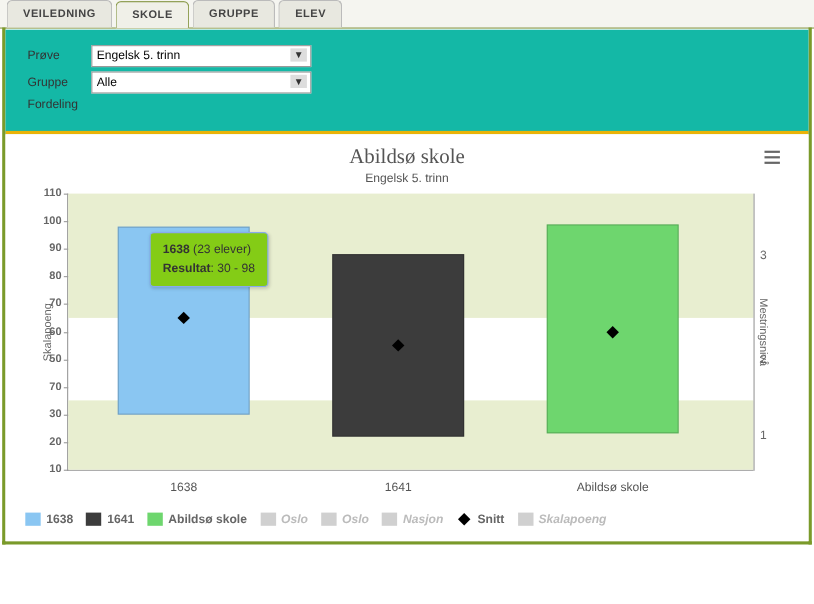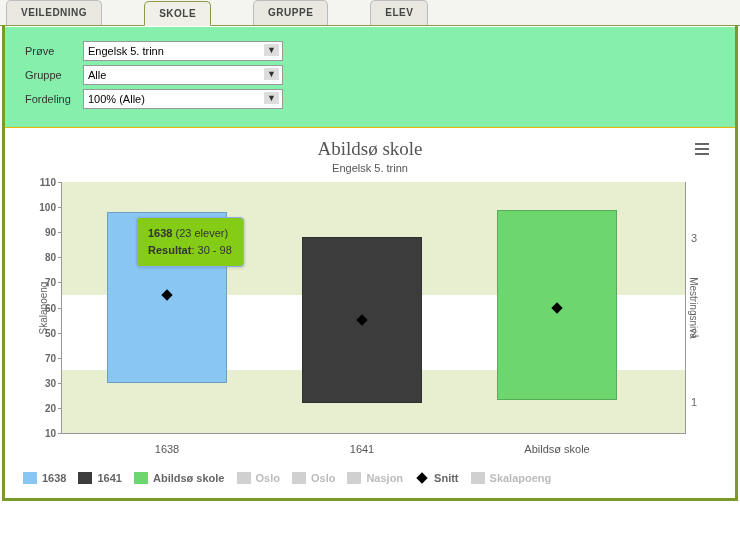--- a/index.html
+++ b/index.html
@@ -10,21 +10,20 @@
     color: #333;
     width: 740px;
     height: 549px;
     overflow: hidden;
   }
   .tabs {
     display: flex;
     background: #f5f5f0;
     border-bottom: 1px solid #8a9a4a;
     padding: 0 6px;
-    gap: 39px;
   }
   .tab {
     padding: 6px 14px;
     font-size: 10px;
     font-weight: bold;
     color: #444;
     background: #e8e8e0;
     border: 1px solid #bbb;
     border-bottom: none;
     border-radius: 5px 5px 0 0;
@@ -39,23 +38,23 @@
     position: relative;
     top: 1px;
   }
   .outer {
     border: 3px solid #7a9a2a;
     margin: -1px 2px 2px 2px;
     border-top: none;
     padding-top: 2px;
   }
   .filters {
-    background: #86efac;
+    background: #14b8a6;
     padding: 14px 20px;
-    border-bottom: 1px solid #eab308;
+    border-bottom: 3px solid #eab308;
   }
   .filter-row {
     display: flex;
     align-items: center;
     margin-bottom: 4px;
   }
   .filter-label {
     width: 58px;
     font-size: 11px;
     color: #333;
@@ -235,21 +234,21 @@
     align-items: center;
   }
   .legend-item {
     display: flex;
     align-items: center;
     gap: 5px;
     font-size: 11px;
     font-weight: bold;
     color: #666;
   }
-  .legend-item.muted { color: #bbb; }
+  .legend-item.muted { color: #bbb; font-style: italic; }
   .swatch {
     width: 14px;
     height: 12px;
   }
   .diamond-swatch {
     width: 8px; height: 8px;
     background: #000;
     transform: rotate(45deg);
     margin: 0 3px;
   }
@@ -270,21 +269,20 @@
     <div class="filter-row">
       <span class="filter-label">Prøve</span>
       <div class="select-wrap"><select class="filter-select"><option>Engelsk 5. trinn</option></select></div>
     </div>
     <div class="filter-row">
       <span class="filter-label">Gruppe</span>
       <div class="select-wrap"><select class="filter-select"><option>Alle</option></select></div>
     </div>
     <div class="filter-row">
       <span class="filter-label">Fordeling</span>
-      <div class="select-wrap"><select class="filter-select"><option>100% (Alle)</option></select></div>
     </div>
   </div>
 
   <div class="chart-area">
     <div class="hamburger">
       <div></div>
         <div></div>
         <div></div>
     </div>
     <div class="chart-title">Abildsø skole</div>

